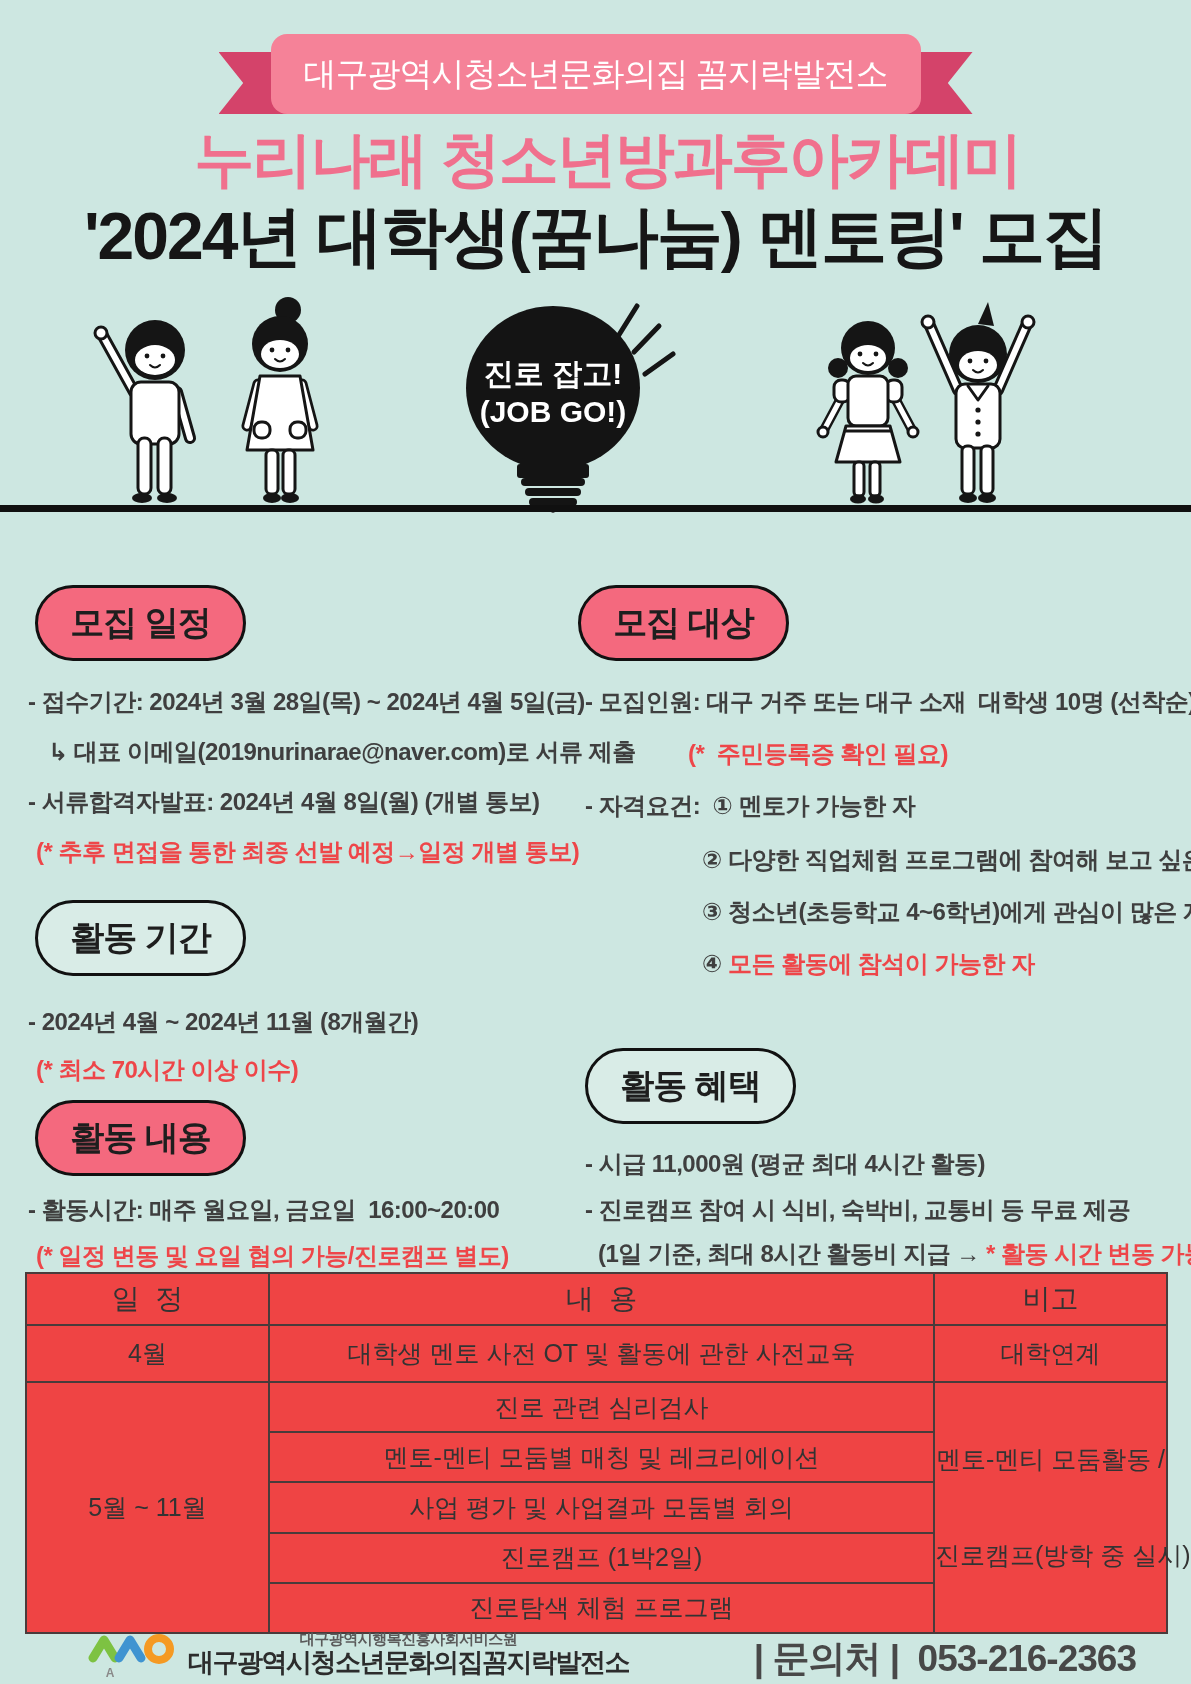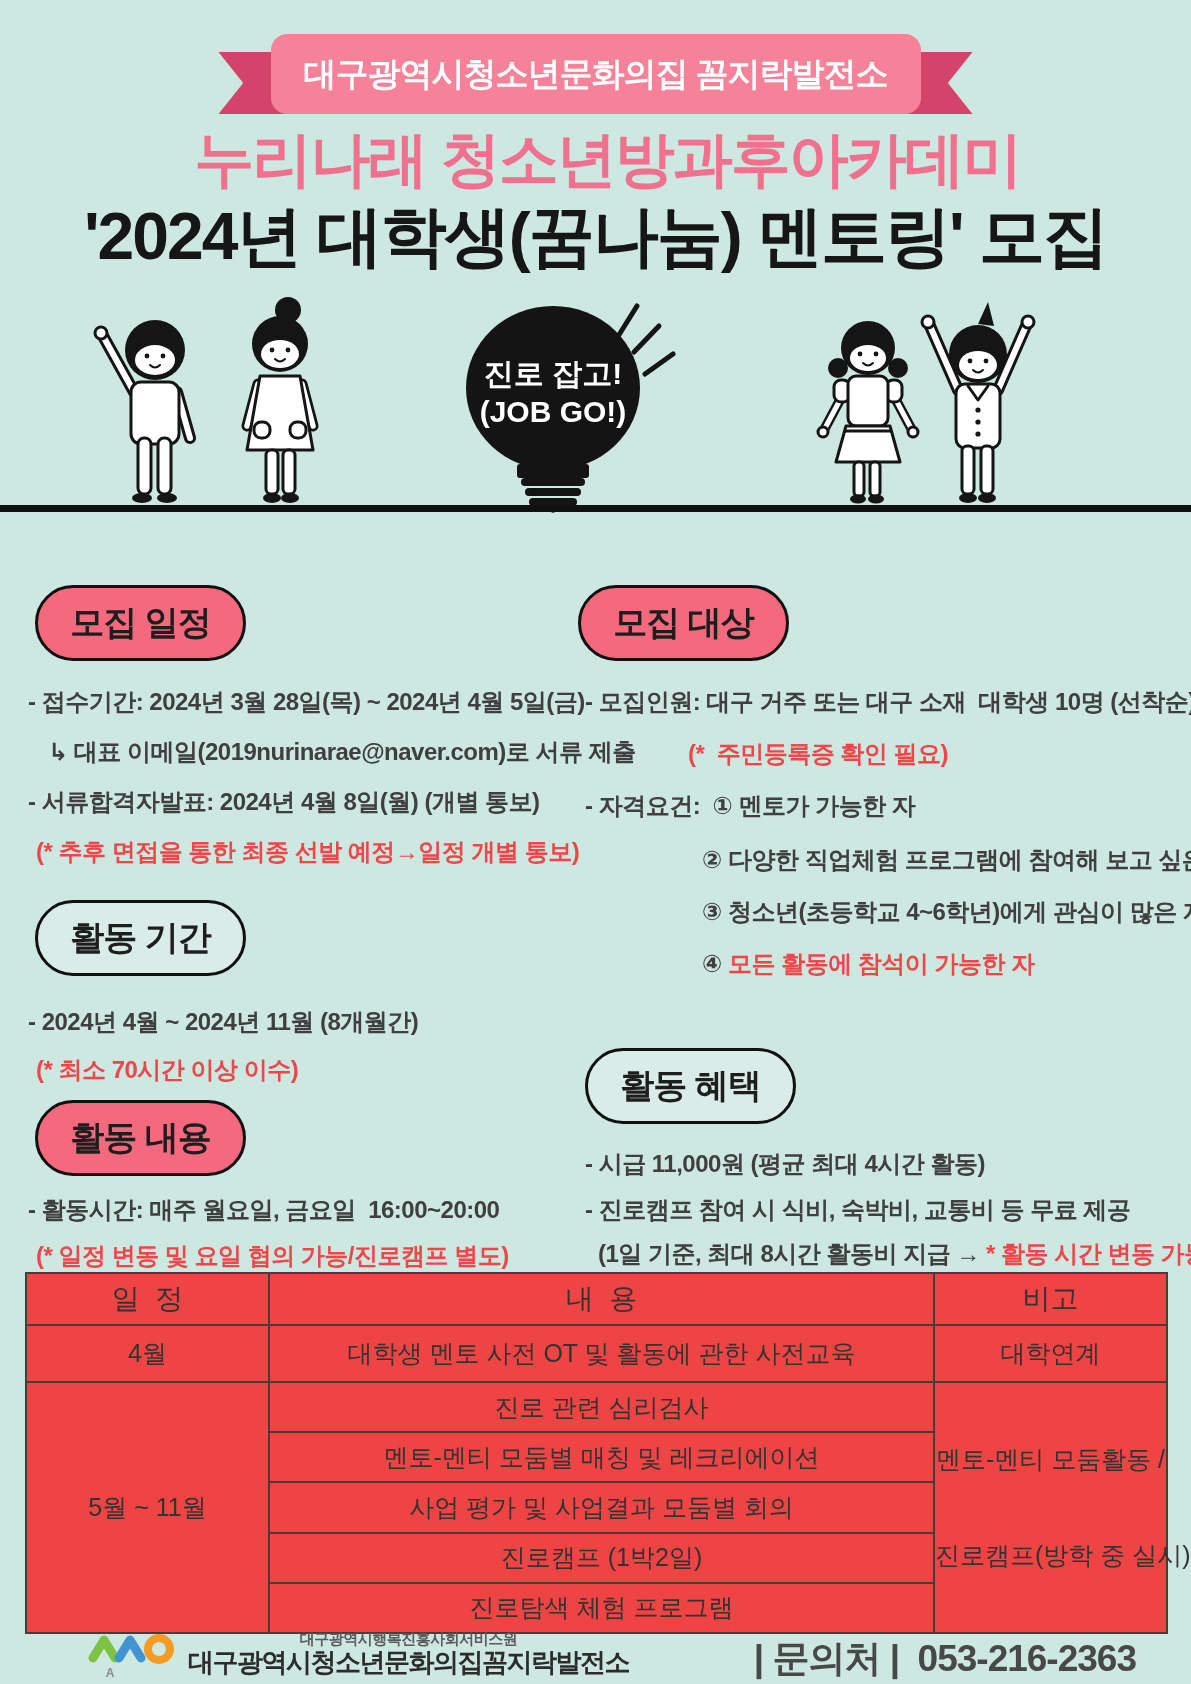--- a/index.html
+++ b/index.html
@@ -10,21 +10,21 @@
   }
 
   
   #ribbon-wrap { position:absolute; top:34px; left:50%; transform:translateX(-50%); width:650px; height:80px; }
   .ribbon-tail { position:absolute; top:18px; width:95px; height:62px; background:#d4436a; z-index:1; }
   .ribbon-tail.left  { left:-52px;  clip-path:polygon(0 0,100% 0,100% 100%,0 100%,26% 50%); }
   .ribbon-tail.right { right:-52px; clip-path:polygon(0 0,100% 0,74% 50%,100% 100%,0 100%); }
   #ribbon-center {
     position:absolute; inset:0; z-index:2; background:#f58298; border-radius:16px;
     display:flex; align-items:center; justify-content:center;
-    color:#ffffff; font-size:33px; font-weight:bold; letter-spacing:-1px; white-space:pre;
+    color:#ffffff; font-size:33px; font-weight:normal; letter-spacing:-1px; white-space:pre;
   }
 
   
   .title { position:absolute; left:0; width:100%; text-align:center; font-weight:bold; white-space:pre; }
   #title-pink  { top:120px; font-size:60px; color:#f0708d; letter-spacing:-2px;padding-left:12px; }
   #title-black { top:192px; font-size:66px; color:#161616; letter-spacing:-2px; }
 
   
   #illustration { position:absolute; top:288px; left:0; width:1191px; height:225px; }
   #ground-line { position:absolute; top:505px; left:0; width:100%; height:7px; background:#101010; }

